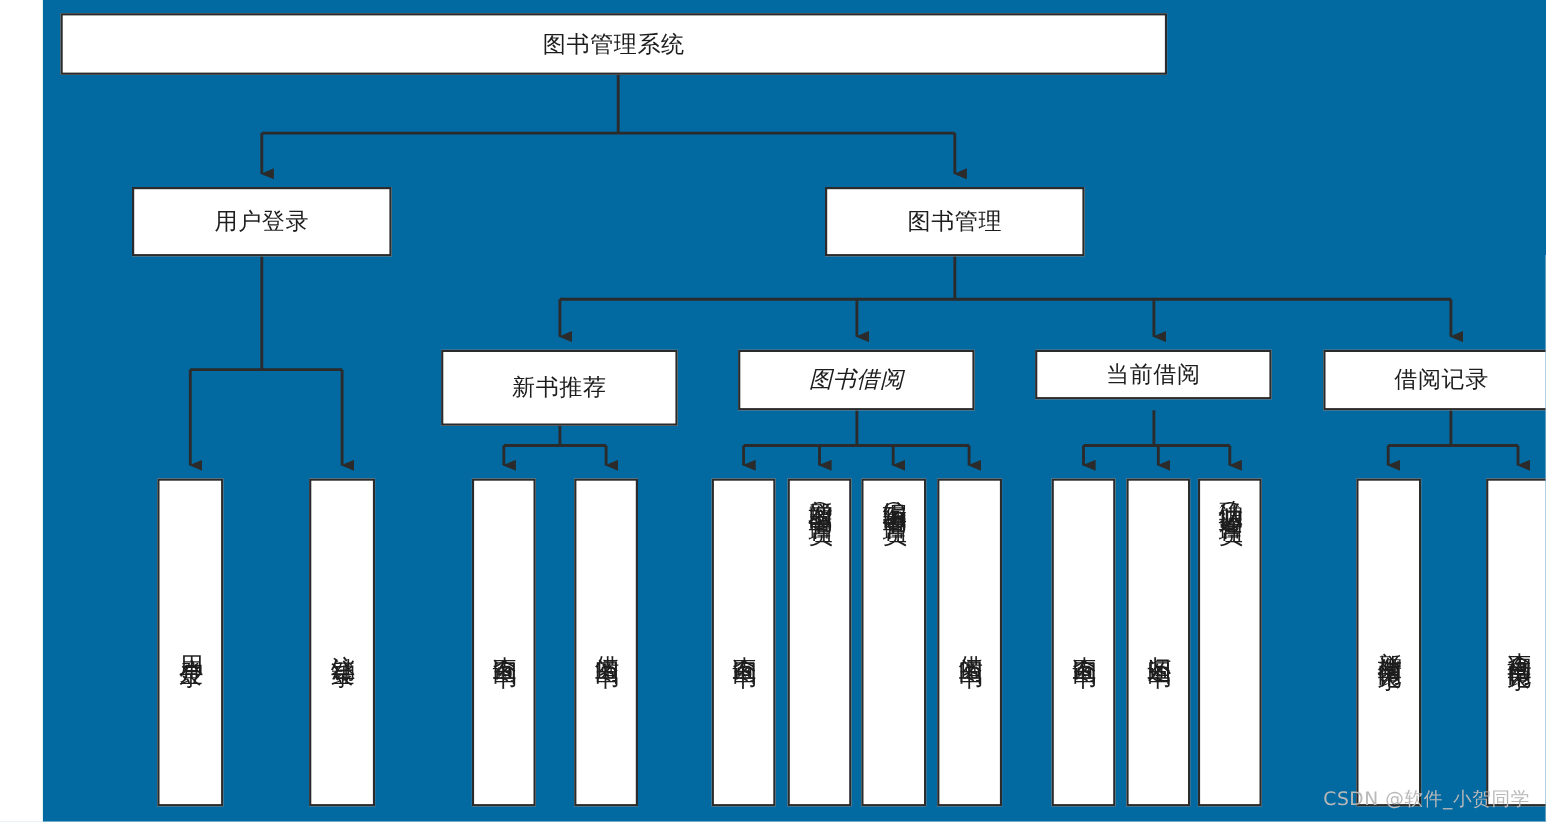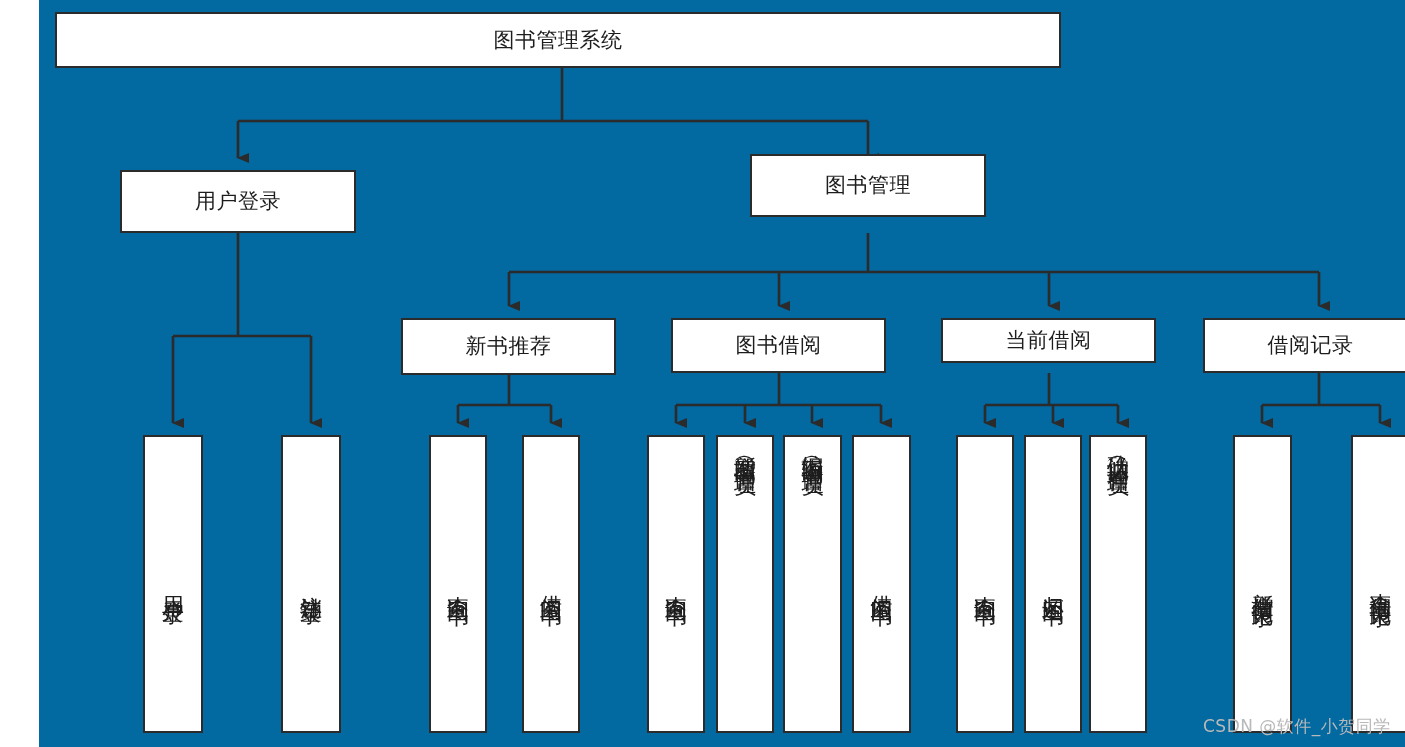--- a/index.html
+++ b/index.html
@@ -121,28 +121,28 @@
     </g>
   </svg>
 
   <div class="node" style="left:16px;top:12px;width:1006px;height:56px;">
     <span class="label">图书管理系统</span>
   </div>
 
   <div class="node" style="left:81px;top:170px;width:236px;height:63px;">
     <span class="label">用户登录</span>
   </div>
-  <div class="node" style="left:711px;top:154px;width:236px;height:63px;">
+  <div class="node" style="left:711px;top:170px;width:236px;height:63px;">
     <span class="label">图书管理</span>
   </div>
 
-  <div class="node" style="left:362px;top:318px;width:215px;height:57px;">
+  <div class="node" style="left:362px;top:318px;width:215px;height:69px;">
     <span class="label">新书推荐</span>
   </div>
-  <div class="node" style="left:632px;top:318px;width:215px;height:55px;">
+  <div class="node" style="left:632px;top:318px;width:215px;height:55px;font-style:italic;">
     <span class="label">图书借阅</span>
   </div>
   <div class="node" style="left:902px;top:318px;width:215px;height:45px;">
     <span class="label">当前借阅</span>
   </div>
   <div class="node" style="left:1164px;top:318px;width:215px;height:55px;">
     <span class="label">借阅记录</span>
   </div>
 
   <div class="node vertical vmid" style="left:104px;top:435px;width:60px;height:298px;">

